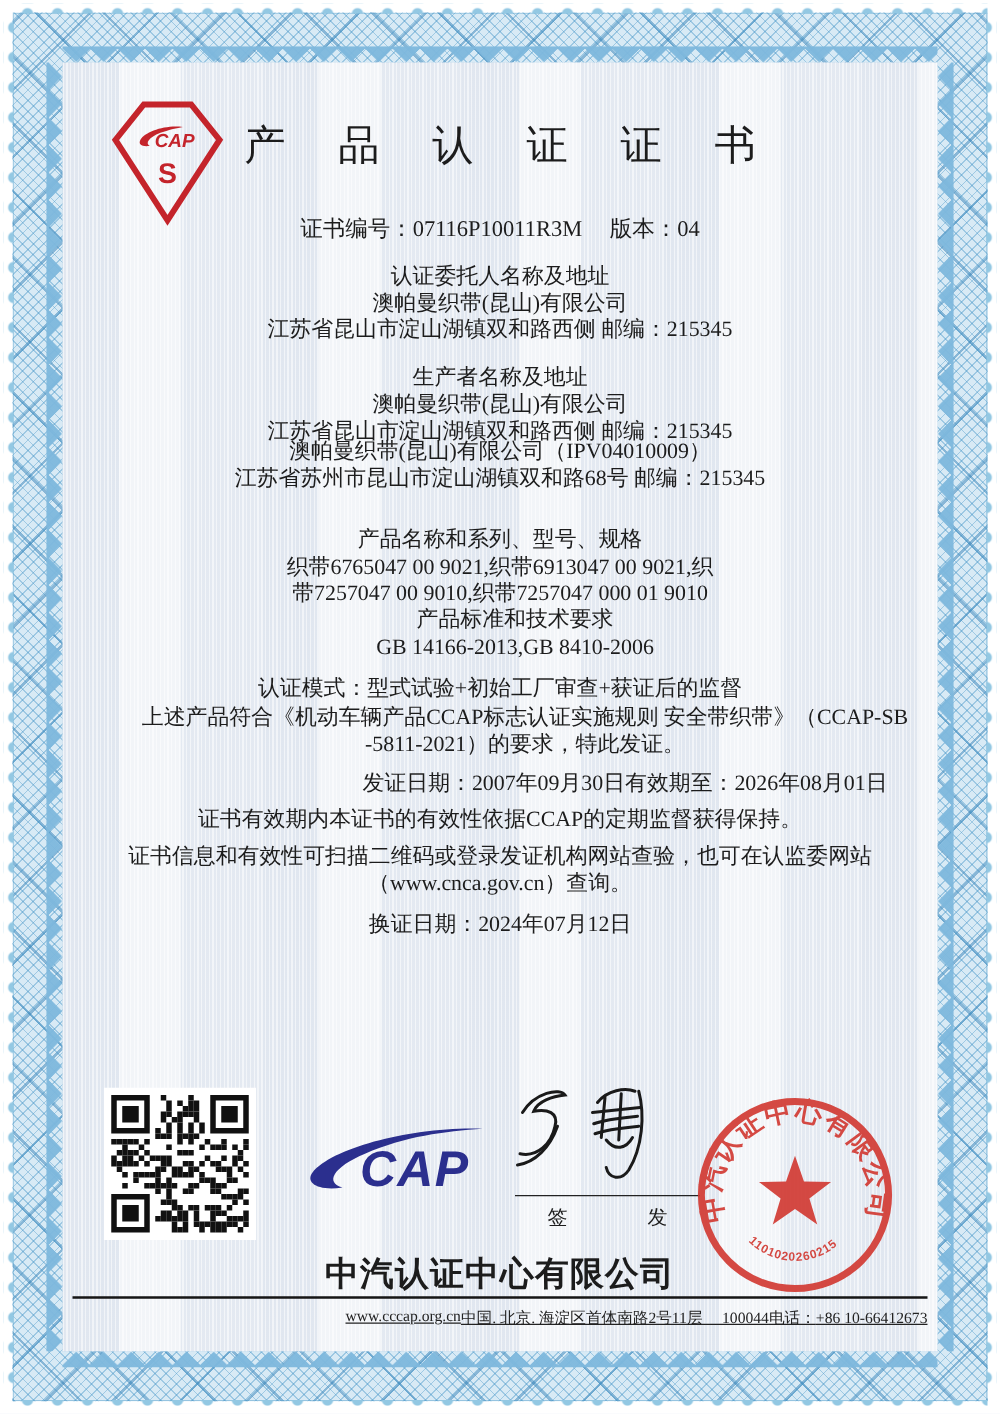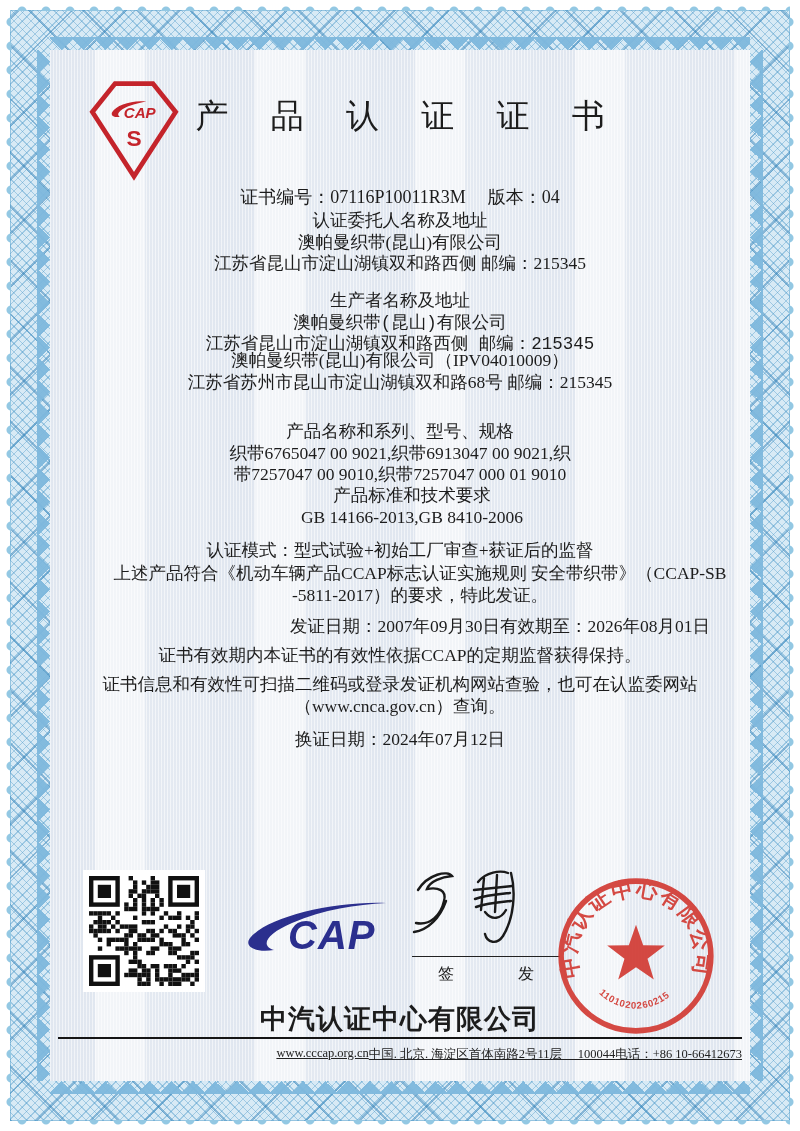--- a/index.html
+++ b/index.html
@@ -81,31 +81,31 @@
 
     <svg class="abs" style="left:36px;top:26px;width:96px;height:106px;right:auto;" viewBox="0 0 100 112">
       <polygon points="30,8 70,8 94,38 50,106 6,38" fill="none" stroke="#c4242b" stroke-width="5" stroke-linejoin="miter"></polygon>
       <path d="M63,27 C48,25 31,31 27,38 C25,42 29,44 35,43 C31,41 34,36 44,32 C52,29 58,28 63,27 Z" fill="#c4242b"></path>
       <text x="56" y="44" font-size="16" font-weight="bold" font-style="italic" fill="#c4242b" text-anchor="middle">CAP</text>
       <text x="50" y="74" font-size="24" font-weight="bold" fill="#c4242b" text-anchor="middle">S</text>
     </svg>
 
     <div class="abs c title" style="top:44px;">产 品 认 证 证 书</div>
 
-    <div class="abs c certline" style="top:121px;margin-top:14px;">
+    <div class="abs c certline" style="top:121px;">
       <span>证书编号：</span><span>07116P10011R3M</span><span class="gap"></span><span>版本：</span><span>04</span>
     </div>
 
     <div class="abs c body-txt" style="top:160px;">
       <div>认证委托人名称及地址</div>
       <div>澳帕曼织带(昆山)有限公司</div>
       <div>江苏省昆山市淀山湖镇双和路西侧  邮编：215345</div>
     </div>
 
-    <div class="abs c body-txt" style="top:241px;font-family:Liberation Mono, monospace;">
+    <div class="abs c body-txt" style="top:241px;">
       <div>生产者名称及地址</div>
       <div>澳帕曼织带(昆山)有限公司</div>
       <div>江苏省昆山市淀山湖镇双和路西侧  邮编：215345</div>
     </div>
 
     <div class="abs c body-txt" style="top:300px;">
       <div>澳帕曼织带(昆山)有限公司（IPV04010009）</div>
       <div>江苏省苏州市昆山市淀山湖镇双和路68号  邮编：215345</div>
     </div>
 
@@ -117,21 +117,21 @@
 
     <div class="abs c body-txt" style="top:435px;padding-left:24px;">
       <div>产品标准和技术要求</div>
       <div>GB 14166-2013,GB 8410-2006</div>
     </div>
 
     <div class="abs c body-txt" style="top:490px;">认证模式：型式试验+初始工厂审查+获证后的监督</div>
 
     <div class="abs c body-txt" style="top:513px;margin-left:40px;">
       <div>上述产品符合《机动车辆产品CCAP标志认证实施规则 安全带织带》（CCAP-SB</div>
-      <div>-5811-2017）的要求，特此发证。</div>
+      <div>-5811-2021）的要求，特此发证。</div>
     </div>
 
     <div class="abs dates" style="top:564px;justify-content:flex-end;">
       <span><span>发证日期：</span><span>2007年09月30日</span></span>
       <span><span>有效期至：</span><span>2026年08月01日</span></span>
     </div>
 
     <div class="abs c body-txt" style="top:595px;">证书有效期内本证书的有效性依据CCAP的定期监督获得保持。</div>
 
     <div class="abs c body-txt" style="top:624px;">

